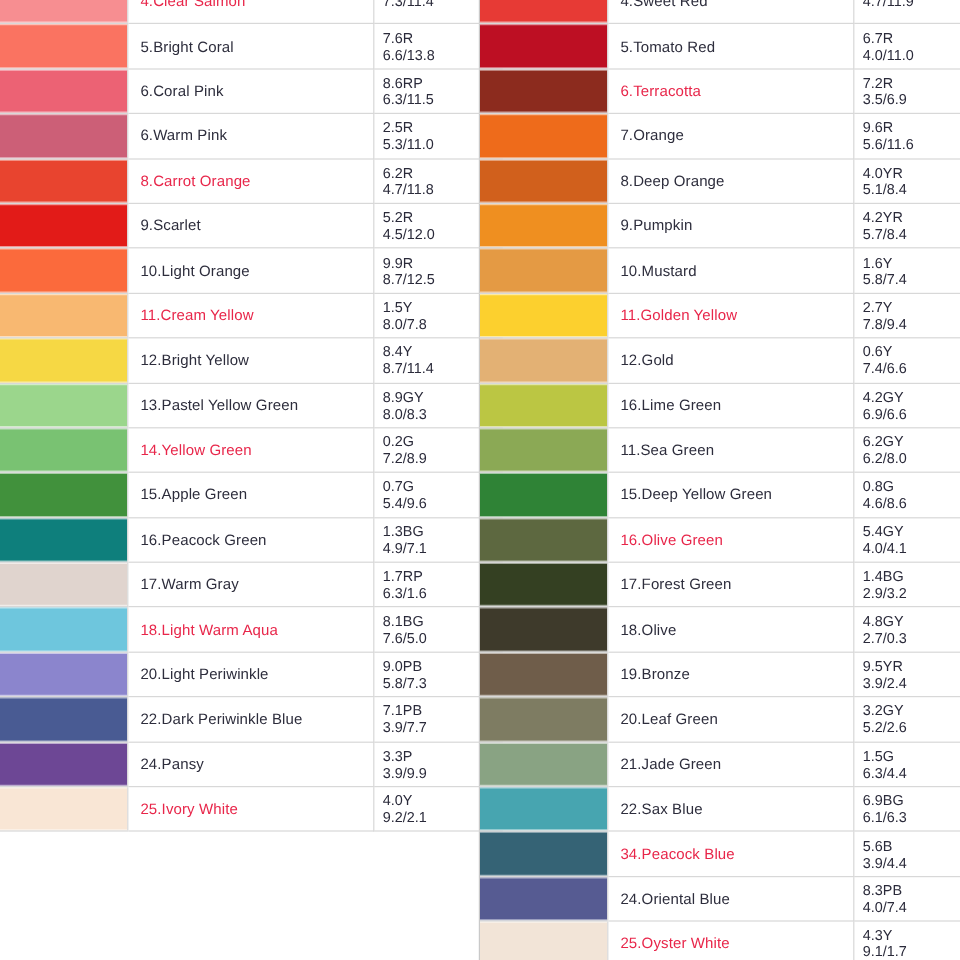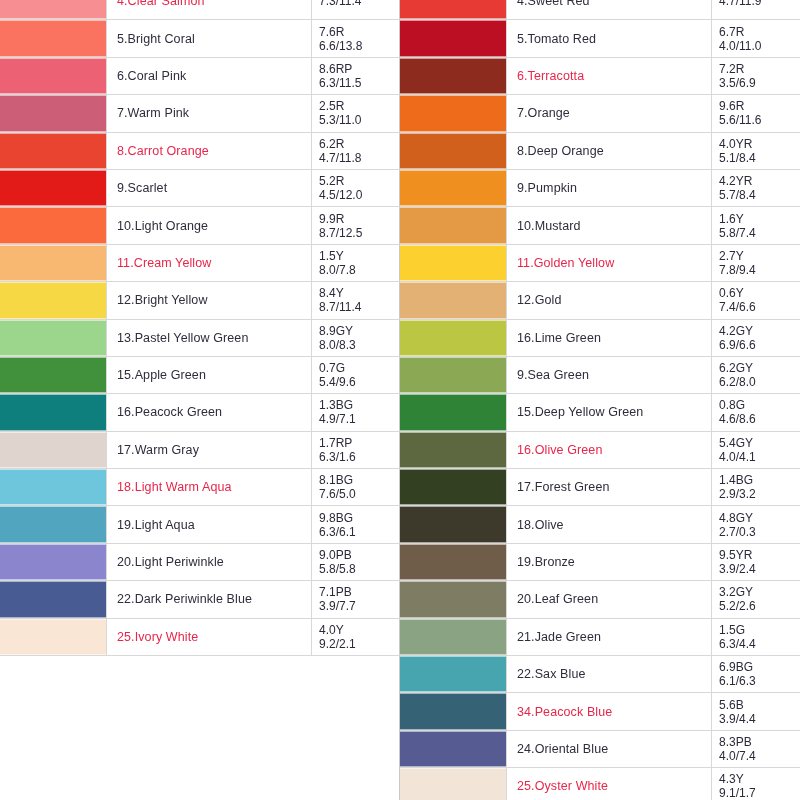--- a/index.html
+++ b/index.html
@@ -83,21 +83,21 @@
             <td class="c-name">6.Coral Pink</td>
             <td class="c-munsell">
               <span class="hue">8.6RP</span>
               <span class="vc">6.3/11.5</span>
             </td>
           </tr>
           <tr>
             <td class="c-chip">
               <span class="chip" style="background: rgb(204, 95, 119);"></span>
             </td>
-            <td class="c-name">7.Warm Pink</td>
+            <td class="c-name">6.Warm Pink</td>
             <td class="c-munsell">
               <span class="hue">2.5R</span>
               <span class="vc">5.3/11.0</span>
             </td>
           </tr>
           <tr>
             <td class="c-chip">
               <span class="chip" style="background: rgb(232, 68, 47);"></span>
             </td>
             <td class="c-name hl">8.Carrot Orange</td>
@@ -151,20 +151,30 @@
               <span class="chip" style="background: rgb(155, 214, 140);"></span>
             </td>
             <td class="c-name">13.Pastel Yellow Green</td>
             <td class="c-munsell">
               <span class="hue">8.9GY</span>
               <span class="vc">8.0/8.3</span>
             </td>
           </tr>
           <tr>
             <td class="c-chip">
+              <span class="chip" style="background: rgb(121, 194, 114);"></span>
+            </td>
+            <td class="c-name hl">14.Yellow Green</td>
+            <td class="c-munsell">
+              <span class="hue">0.2G</span>
+              <span class="vc">7.2/8.9</span>
+            </td>
+          </tr>
+          <tr>
+            <td class="c-chip">
               <span class="chip" style="background: rgb(65, 145, 60);"></span>
             </td>
             <td class="c-name">15.Apple Green</td>
             <td class="c-munsell">
               <span class="hue">0.7G</span>
               <span class="vc">5.4/9.6</span>
             </td>
           </tr>
           <tr>
             <td class="c-chip">
@@ -191,46 +201,46 @@
               <span class="chip" style="background: rgb(110, 198, 221);"></span>
             </td>
             <td class="c-name hl">18.Light Warm Aqua</td>
             <td class="c-munsell">
               <span class="hue">8.1BG</span>
               <span class="vc">7.6/5.0</span>
             </td>
           </tr>
           <tr>
             <td class="c-chip">
-              <span class="chip" style="background: rgb(81, 165, 191);"></span>
-            </td>
-            <td class="c-name">19.Light Aqua</td>
-            <td class="c-munsell">
-              <span class="hue">9.8BG</span>
-              <span class="vc">6.3/6.1</span>
-            </td>
-          </tr>
-          <tr>
-            <td class="c-chip">
               <span class="chip" style="background: rgb(139, 133, 205);"></span>
             </td>
             <td class="c-name">20.Light Periwinkle</td>
             <td class="c-munsell">
               <span class="hue">9.0PB</span>
-              <span class="vc">5.8/5.8</span>
+              <span class="vc">5.8/7.3</span>
             </td>
           </tr>
           <tr>
             <td class="c-chip">
               <span class="chip" style="background: rgb(73, 91, 147);"></span>
             </td>
             <td class="c-name">22.Dark Periwinkle Blue</td>
             <td class="c-munsell">
               <span class="hue">7.1PB</span>
               <span class="vc">3.9/7.7</span>
+            </td>
+          </tr>
+          <tr>
+            <td class="c-chip">
+              <span class="chip" style="background: rgb(109, 71, 149);"></span>
+            </td>
+            <td class="c-name">24.Pansy</td>
+            <td class="c-munsell">
+              <span class="hue">3.3P</span>
+              <span class="vc">3.9/9.9</span>
             </td>
           </tr>
           <tr>
             <td class="c-chip">
               <span class="chip" style="background: rgb(249, 230, 213);"></span>
             </td>
             <td class="c-name hl">25.Ivory White</td>
             <td class="c-munsell">
               <span class="hue">4.0Y</span>
               <span class="vc">9.2/2.1</span>
@@ -339,21 +349,21 @@
             <td class="c-name">16.Lime Green</td>
             <td class="c-munsell">
               <span class="hue">4.2GY</span>
               <span class="vc">6.9/6.6</span>
             </td>
           </tr>
           <tr>
             <td class="c-chip">
               <span class="chip" style="background: rgb(139, 169, 85);"></span>
             </td>
-            <td class="c-name">9.Sea Green</td>
+            <td class="c-name">11.Sea Green</td>
             <td class="c-munsell">
               <span class="hue">6.2GY</span>
               <span class="vc">6.2/8.0</span>
             </td>
           </tr>
           <tr>
             <td class="c-chip">
               <span class="chip" style="background: rgb(47, 131, 54);"></span>
             </td>
             <td class="c-name">15.Deep Yellow Green</td>

